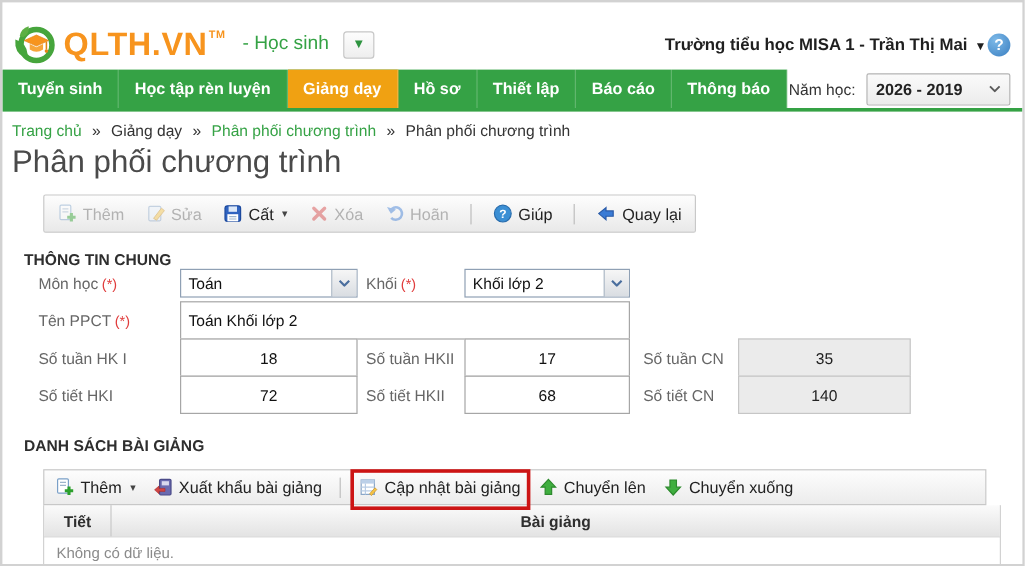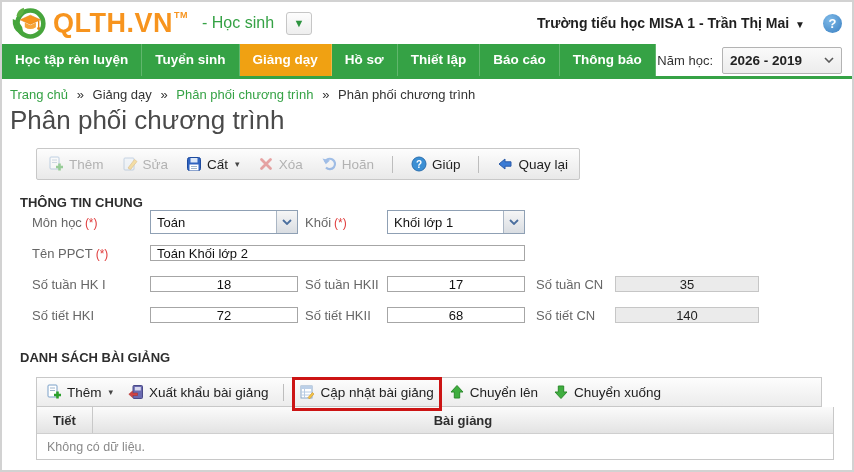--- a/index.html
+++ b/index.html
@@ -1,28 +1,28 @@
 <!DOCTYPE html>
 <html><head>
 <meta charset="utf-8">
 <style>
   html,body{margin:0;padding:0;background:#e9e9e9;font-family:"Liberation Sans","DejaVu Sans",sans-serif;}
   .page{position:relative;width:850px;height:468px;border:2px solid #d2d2d2;background:#fff;overflow:hidden;}
 
   
-  .header{height:42px;display:flex;align-items:center;justify-content:space-between;padding:0 10px 0 8px;}
+  .header{height:42px;display:flex;align-items:center;justify-content:space-between;padding:14px 10px 0 8px;}
   .hdr-left{display:flex;align-items:center;gap:6px;}
   .logo-svg{width:37px;height:37px;display:block;}
   .logo-text{font-size:27px;font-weight:bold;color:#f7941e;letter-spacing:0.5px;line-height:1;}
   .logo-tm{font-size:9px;font-weight:bold;color:#f7941e;vertical-align:14px;margin-left:1px;}
   .module-label{font-size:16px;color:#35a245;margin-left:8px;}
   .module-caret-btn{width:24px;height:21px;margin-left:6px;border:1px solid #c6c6c6;border-radius:3px;
      background:linear-gradient(#fdfdfd,#eeeeee);display:flex;align-items:center;justify-content:center;cursor:pointer;}
   .module-caret-btn span{color:#2e9440;font-size:11px;line-height:1;}
-  .hdr-right{display:flex;align-items:center;gap:18px;}
+  .hdr-right{display:flex;align-items:center;gap:1px;}
   .school-name{font-size:14px;font-weight:bold;color:#1f1f1f;cursor:pointer;}
   .school-caret{font-size:10px;color:#1f1f1f;margin-left:2px;}
   .help-btn{width:19px;height:19px;border-radius:50%;background:radial-gradient(circle at 35% 30%,#7db9e8,#3a7fc1);
      color:#fff;font-size:13px;font-weight:bold;display:flex;align-items:center;justify-content:center;cursor:pointer;}
 
   
   .navbar{height:32px;display:flex;border-bottom:3px solid #35a245;}
   .tabs{display:flex;background:#35a245;}
   .tab{padding:0 13px;line-height:32px;color:#fff;font-weight:bold;font-size:13.5px;cursor:pointer;
      border-right:1px solid rgba(255,255,255,0.22);white-space:nowrap;}
@@ -52,21 +52,21 @@
 
   
   .section-title{margin:15px 0 0 18px;font-size:13px;font-weight:bold;color:#2e2e2e;}
   .form{margin-top:0;}
   .frow{display:flex;align-items:center;margin:0 0 7px 30px;height:24px;}
   .flabel{font-size:13px;color:#666;}
   .req{color:#e03c3c;margin-left:3px;font-size:12px;}
   .l1{width:118px;flex:0 0 118px;}
   .l2{width:82px;flex:0 0 82px;margin-left:7px;}
   .l3{width:79px;flex:0 0 79px;margin-left:11px;}
-  .txt{box-sizing:border-box;height:16px;border:1px solid #a6a6a6;background:#fff;font-size:13px;
+  .txt{box-sizing:border-box;height:32px;border:1px solid #a6a6a6;background:#fff;font-size:13px;
      font-family:"Liberation Sans",sans-serif;color:#111;padding:0 6px;}
   .txt.num{text-align:center;}
   .txt:disabled,.txt.ro{background:#ebebeb;border-color:#c6c6c6;color:#222;}
   .w1{width:148px;} .w2{width:138px;} .w3{width:144px;} .wide{width:375px;}
   .combo{box-sizing:border-box;height:24px;border:1px solid #8fa0b4;background:#fff;display:flex;align-items:center;
      justify-content:space-between;cursor:pointer;}
   .combo .cval{font-size:13px;color:#111;padding-left:6px;}
   .combo .cbtn{width:20px;height:22px;border-left:1px solid #aab6c4;background:linear-gradient(#f6f6f6,#d9dde2);
      display:flex;align-items:center;justify-content:center;}
 
@@ -112,22 +112,22 @@
         <span>Trường tiểu học MISA 1 - Trần Thị Mai</span>
         <span class="school-caret">▼</span>
       </span>
       <span class="help-btn">?</span>
     </div>
   </div>
 
   
   <div class="navbar">
     <div class="tabs">
+      <span class="tab">Tuyển sinh</span>
       <span class="tab">Học tập rèn luyện</span>
-      <span class="tab">Tuyển sinh</span>
       <span class="tab active">Giảng dạy</span>
       <span class="tab">Hồ sơ</span>
       <span class="tab">Thiết lập</span>
       <span class="tab">Báo cáo</span>
       <span class="tab">Thông báo</span>
     </div>
     <div class="year-area">
       <span class="year-label">Năm học:</span>
       <span class="year-select">
         <span class="val">2026 - 2019</span>
@@ -219,21 +219,21 @@
       <span class="combo w1">
         <span class="cval">Toán</span>
         <span class="cbtn">
             <svg width="10" height="6" viewBox="0 0 10 6">
               <path d="M1 1 L5 5 L9 1" stroke="#4a6e9e" stroke-width="1.8" fill="none"></path>
             </svg>
           </span>
       </span>
       <span class="flabel l2"><span>Khối</span><span class="req">(*)</span></span>
       <span class="combo w2">
-        <span class="cval">Khối lớp 1</span>
+        <span class="cval">Khối lớp 2</span>
         <span class="cbtn">
             <svg width="10" height="6" viewBox="0 0 10 6">
               <path d="M1 1 L5 5 L9 1" stroke="#4a6e9e" stroke-width="1.8" fill="none"></path>
             </svg>
           </span>
       </span>
     </div>
 
     <div class="frow">
       <span class="flabel l1"><span>Tên PPCT</span><span class="req">(*)</span></span>

